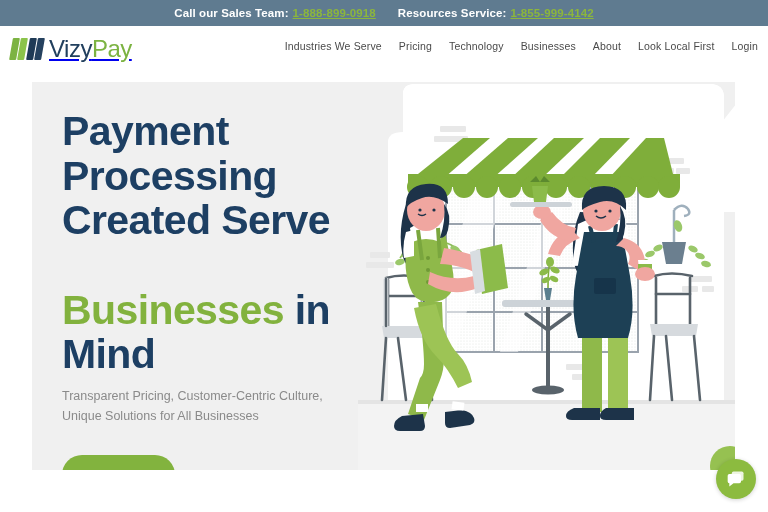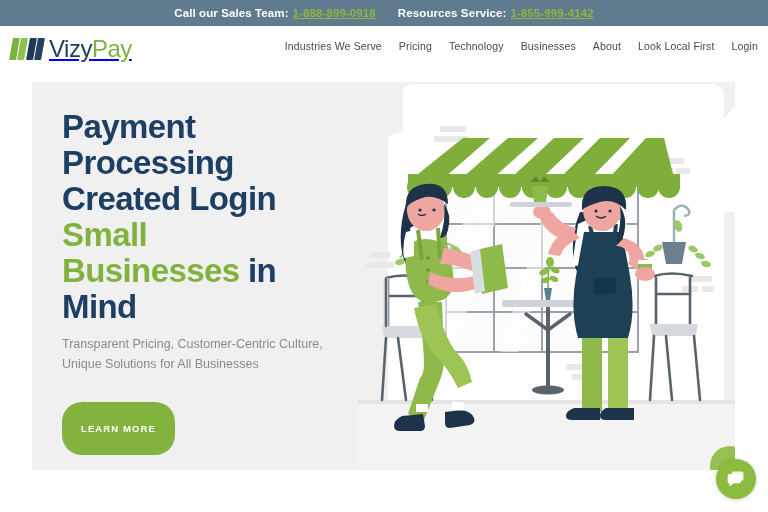--- a/index.html
+++ b/index.html
@@ -50,21 +50,21 @@
     position:absolute; left:32px; top:82px; width:703px; height:388px;
     background:#f0f0f0; overflow:hidden;
   }
   .hero-white-notch {
     position:absolute; right:0; top:0; width:120px; height:130px; background:#ffffff;
     clip-path: polygon(100% 0, 100% 100%, 30% 100%, 100% 18%);
   }
 
   .hero-copy { position:absolute; left:30px; top:27px; width:300px; }
   h1.headline {
-    font-size:33px; line-height:1.09; font-weight:bold; color:#1d3f63; letter-spacing:-0.6px;
+    font-size:41px; line-height:1.09; font-weight:bold; color:#1d3f63; letter-spacing:-0.6px;
   }
   h1.headline .green { color:#82b23e; }
   .subcopy {
     margin-top:9px; font-size:12.5px; line-height:1.62; color:#8a8a8a; width:262px;
   }
   .cta {
     margin-top:28px; display:inline-block; background:#82b33e; color:#ffffff;
     font-size:9.5px; font-weight:bold; letter-spacing:1.1px;
     padding:21px 19px; border:none; border-radius:20px; cursor:pointer;
   }
@@ -120,22 +120,22 @@
     </nav>
   </div>
 
   <div class="hero">
     <div class="hero-white-notch"></div>
 
     <div class="hero-copy">
       <h1 class="headline">
         <span>Payment</span><br>
         <span>Processing</span><br>
-        <span>Created Login</span><br>
-        <span class="green">Small</span><br>
+        <span>Created Serve</span><br>
+        <br>
         <span class="green">Businesses</span><span> in</span><br>
         <span>Mind</span>
       </h1>
       <p class="subcopy">Transparent Pricing, Customer-Centric Culture, Unique Solutions for All Businesses</p>
       <button class="cta">LEARN MORE</button>
     </div>
 
     <div class="illo">
       <svg viewBox="0 0 377 388" xmlns="http://www.w3.org/2000/svg">
         <defs>

